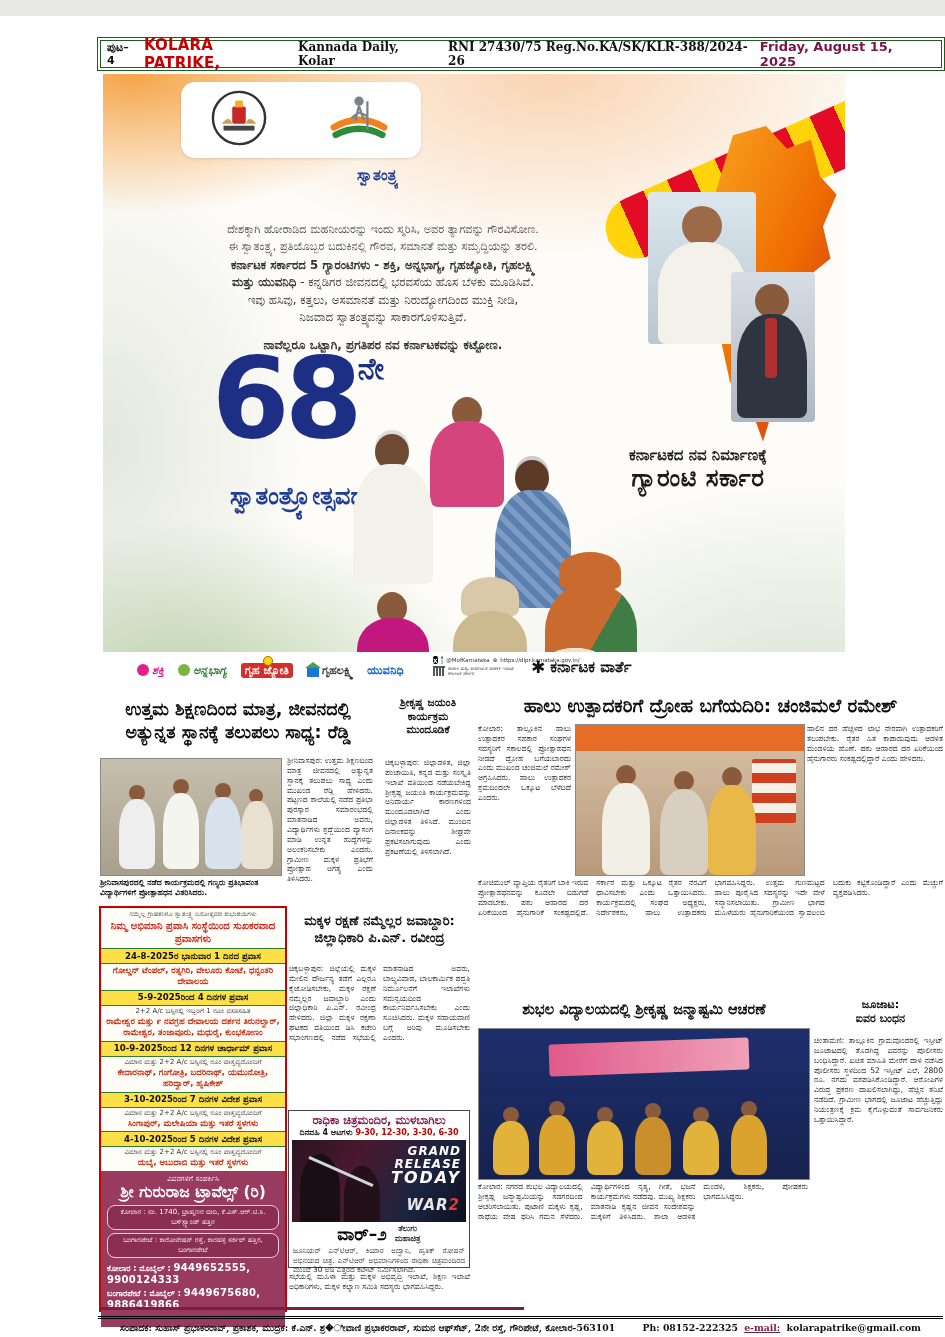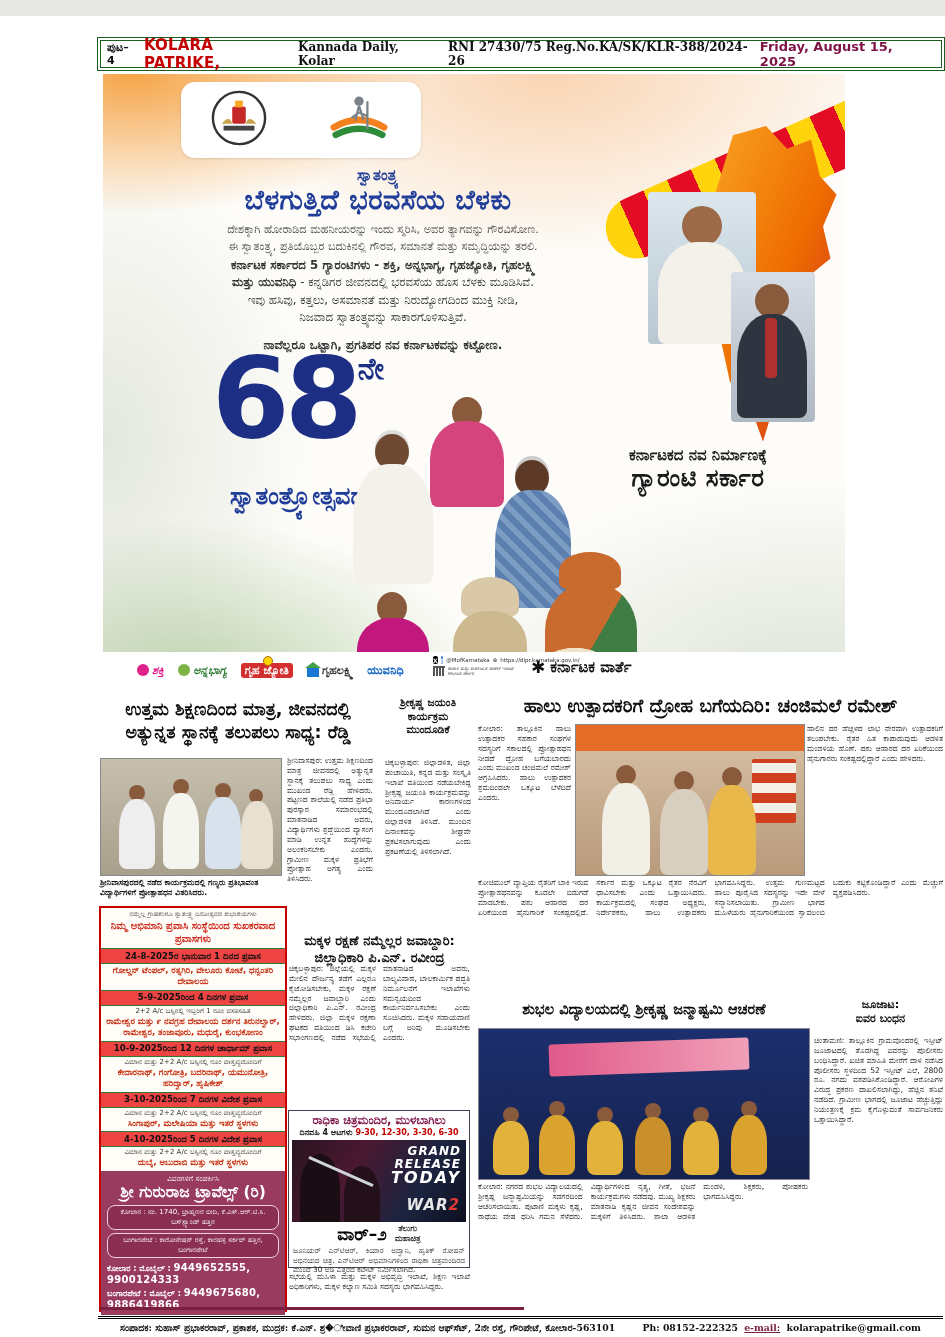--- a/index.html
+++ b/index.html
@@ -75,24 +75,24 @@
   .bodytxt{font-size:7.6px;line-height:1.3;text-align:justify;color:#1c1c1c;}
   .caption{font-size:7.8px;font-weight:bold;line-height:1.3;color:#111;}
   .photoph{position:absolute;border:1px solid #888;overflow:hidden;}
   .cols2{column-count:2;column-gap:7px;}
   .cols3{column-count:3;column-gap:8px;}
   .cols4{column-count:4;column-gap:8px;}
   
   .travel{position:absolute;left:99px;top:890px;width:188px;height:406px;border:2px solid #c40000;background:#fffdf8;box-sizing:border-box;font-size:8px;}
   .tr-greet{font-size:6.6px;text-align:center;color:#444;padding-top:2px;}
   .tr-title{color:#d02a1e;font-weight:bold;font-size:10px;text-align:center;line-height:1.3;padding:1px 4px 3px;}
-  .tr-date{border-top:1px solid #2e7d32;border-bottom:1px solid #2e7d32;text-align:center;font-weight:bold;font-size:8.6px;padding:1.5px 0;background:#ef4444;}
+  .tr-date{border-top:1px solid #2e7d32;border-bottom:1px solid #2e7d32;text-align:center;font-weight:bold;font-size:8.6px;padding:1.5px 0;background:#fde047;}
   .tr-note{text-align:center;font-size:7px;color:#333;padding-top:1px;}
   .tr-dest{text-align:center;color:#c62f11;font-weight:bold;font-size:8.4px;line-height:1.3;padding:1px 3px 3px;}
-  .tr-contact{background:#993a5f;color:#fff;text-align:center;padding:3px 4px 4px;}
+  .tr-contact{background:#993a5f;color:#fff;text-align:center;padding:3px 4px 16px;}
   .tr-contact .lbl{font-size:7.5px;}
   .tr-agency{font-size:15.5px;font-weight:bold;line-height:1.15;}
   .tr-addr{border:1px solid #f2cede;border-radius:8px;background:#8a2f52;font-size:7px;line-height:1.35;margin:3px 2px;padding:2px;}
   .tr-ph{font-size:8px;font-weight:bold;text-align:left;padding:1px 2px;}
   .tr-ph b{font-size:10px;letter-spacing:.3px;}
   
   .cinema{position:absolute;left:288px;top:1094px;width:182px;height:158px;border:1px solid #445;box-sizing:border-box;background:#fff;}
   .cin-theatre{color:#7c1245;font-weight:bold;font-size:11.5px;text-align:center;padding-top:2px;}
   .cin-times{text-align:center;font-size:8px;font-weight:bold;padding:1px 0 2px;}
   .cin-times .t{color:#c40000;}
@@ -166,21 +166,20 @@
         <svg viewBox="0 0 70 60" width="66" height="56">
           <path d="M8,40 q27,-16 54,0" fill="none" stroke="#f3811d" stroke-width="7" stroke-linecap="round"></path>
           <path d="M10,48 q25,-13 50,0" fill="none" stroke="#2e8b3a" stroke-width="7" stroke-linecap="round"></path>
           <circle cx="35" cy="12" r="5" fill="#7a8288"></circle>
           <path d="M35,17 l-4,16 M35,17 l5,15 M35,24 l-8,6 M35,24 l9,4 M44,12 l0,30" stroke="#7a8288" stroke-width="2.4" fill="none"></path>
         </svg>
       </span>
     </div>
 
     <div class="kicker">ಸ್ವಾತಂತ್ರ್ಯ</div>
-    <div class="ad-headline">ಬೆಳಗುತ್ತಿದೆ ಭರವಸೆಯ ಬೆಳಕು</div>
     <div class="ad-intro">
       <div>ದೇಶಕ್ಕಾಗಿ ಹೋರಾಡಿದ ಮಹನೀಯರನ್ನು ಇಂದು ಸ್ಮರಿಸಿ, ಅವರ ತ್ಯಾಗವನ್ನು ಗೌರವಿಸೋಣ.</div>
       <div>ಈ ಸ್ವಾತಂತ್ರ್ಯ, ಪ್ರತಿಯೊಬ್ಬರ ಬದುಕಿನಲ್ಲಿ ಗೌರವ, ಸಮಾನತೆ ಮತ್ತು ಸಮೃದ್ಧಿಯನ್ನು ತರಲಿ.</div>
     </div>
     <div class="ad-g" style="top:183px;font-weight:bold;">ಕರ್ನಾಟಕ ಸರ್ಕಾರದ 5 ಗ್ಯಾರಂಟಿಗಳು - ಶಕ್ತಿ, ಅನ್ನಭಾಗ್ಯ, ಗೃಹಜ್ಯೋತಿ, ಗೃಹಲಕ್ಷ್ಮಿ</div>
     <div class="ad-g" style="top:200px;">
       <b>ಮತ್ತು ಯುವನಿಧಿ</b><span> - ಕನ್ನಡಿಗರ ಜೀವನದಲ್ಲಿ ಭರವಸೆಯ ಹೊಸ ಬೆಳಕು ಮೂಡಿಸಿವೆ.</span>
     </div>
     <div class="ad-g" style="top:218px;">ಇವು ಹಸಿವು, ಕತ್ತಲು, ಅಸಮಾನತೆ ಮತ್ತು ನಿರುದ್ಯೋಗದಿಂದ ಮುಕ್ತಿ ನೀಡಿ,</div>
     <div class="ad-g" style="top:235px;">ನಿಜವಾದ ಸ್ವಾತಂತ್ರ್ಯವನ್ನು ಸಾಕಾರಗೊಳಿಸುತ್ತಿವೆ.</div>
@@ -295,21 +294,21 @@
     <div class="hd" style="left:40px;top:40px;width:20px;height:20px;"></div>
       <div class="bd" style="left:26px;top:58px;width:48px;height:92px;background:#f2efe6;"></div>
     <div class="hd" style="left:98px;top:46px;width:20px;height:20px;"></div>
       <div class="bd" style="left:84px;top:64px;width:48px;height:86px;background:#d8cfc0;"></div>
     <div class="hd" style="left:146px;top:42px;width:20px;height:20px;"></div>
       <div class="bd" style="left:132px;top:60px;width:48px;height:90px;background:#e8b84a;"></div>
   </div>
   <div class="abs bodytxt" style="left:807px;top:708px;width:136px;height:150px;overflow:hidden;">ಹಾಲಿನ ದರ ಹೆಚ್ಚಳದ ಲಾಭ ನೇರವಾಗಿ ಉತ್ಪಾದಕರಿಗೆ ತಲುಪಬೇಕು. ರೈತರ ಹಿತ ಕಾಪಾಡುವುದು ಆಡಳಿತ ಮಂಡಳಿಯ ಹೊಣೆ. ಪಶು ಆಹಾರದ ದರ ಏರಿಕೆಯಿಂದ ಹೈನುಗಾರರು ಸಂಕಷ್ಟದಲ್ಲಿದ್ದಾರೆ ಎಂದು ಹೇಳಿದರು.</div>
   <div class="abs bodytxt cols4" style="left:478px;top:862px;width:465px;height:118px;overflow:hidden;">ಕೋಚಿಮುಲ್ ವ್ಯಾಪ್ತಿಯ ರೈತರಿಗೆ ಬಾಕಿ ಇರುವ ಪ್ರೋತ್ಸಾಹಧನವನ್ನು ಕೂಡಲೇ ಬಿಡುಗಡೆ ಮಾಡಬೇಕು. ಪಶು ಆಹಾರದ ದರ ಏರಿಕೆಯಿಂದ ಹೈನುಗಾರಿಕೆ ಸಂಕಷ್ಟದಲ್ಲಿದೆ. ಸರ್ಕಾರ ಮತ್ತು ಒಕ್ಕೂಟ ರೈತರ ನೆರವಿಗೆ ಧಾವಿಸಬೇಕು ಎಂದು ಒತ್ತಾಯಿಸಿದರು. ಕಾರ್ಯಕ್ರಮದಲ್ಲಿ ಸಂಘದ ಅಧ್ಯಕ್ಷರು, ನಿರ್ದೇಶಕರು, ಹಾಲು ಉತ್ಪಾದಕರು ಭಾಗವಹಿಸಿದ್ದರು. ಉತ್ತಮ ಗುಣಮಟ್ಟದ ಹಾಲು ಪೂರೈಸಿದ ಸದಸ್ಯರನ್ನು ಇದೇ ವೇಳೆ ಸನ್ಮಾನಿಸಲಾಯಿತು. ಗ್ರಾಮೀಣ ಭಾಗದ ಮಹಿಳೆಯರು ಹೈನುಗಾರಿಕೆಯಿಂದ ಸ್ವಾವಲಂಬಿ ಬದುಕು ಕಟ್ಟಿಕೊಂಡಿದ್ದಾರೆ ಎಂದು ಮೆಚ್ಚುಗೆ ವ್ಯಕ್ತಪಡಿಸಿದರು.</div>
 
-  <div class="abs headline" style="left:289px;top:917px;width:181px;font-size:13px;">ಮಕ್ಕಳ ರಕ್ಷಣೆ ನಮ್ಮೆಲ್ಲರ ಜವಾಬ್ದಾರಿ: ಜಿಲ್ಲಾಧಿಕಾರಿ ಪಿ.ಎನ್. ರವೀಂದ್ರ</div>
+  <div class="abs headline" style="left:289px;top:897px;width:181px;font-size:13px;">ಮಕ್ಕಳ ರಕ್ಷಣೆ ನಮ್ಮೆಲ್ಲರ ಜವಾಬ್ದಾರಿ: ಜಿಲ್ಲಾಧಿಕಾರಿ ಪಿ.ಎನ್. ರವೀಂದ್ರ</div>
   <div class="abs bodytxt cols2" style="left:289px;top:948px;width:181px;height:142px;overflow:hidden;">ಚಿಕ್ಕಬಳ್ಳಾಪುರ: ಜಿಲ್ಲೆಯಲ್ಲಿ ಮಕ್ಕಳ ಮೇಲಿನ ದೌರ್ಜನ್ಯ ತಡೆಗೆ ಎಲ್ಲರೂ ಕೈಜೋಡಿಸಬೇಕು, ಮಕ್ಕಳ ರಕ್ಷಣೆ ನಮ್ಮೆಲ್ಲರ ಜವಾಬ್ದಾರಿ ಎಂದು ಜಿಲ್ಲಾಧಿಕಾರಿ ಪಿ.ಎನ್. ರವೀಂದ್ರ ಹೇಳಿದರು. ಜಿಲ್ಲಾ ಮಕ್ಕಳ ರಕ್ಷಣಾ ಘಟಕದ ವತಿಯಿಂದ ಡಿಸಿ ಕಚೇರಿ ಸಭಾಂಗಣದಲ್ಲಿ ನಡೆದ ಸಭೆಯಲ್ಲಿ ಮಾತನಾಡಿದ ಅವರು, ಬಾಲ್ಯವಿವಾಹ, ಬಾಲಕಾರ್ಮಿಕ ಪದ್ಧತಿ ನಿರ್ಮೂಲನೆಗೆ ಇಲಾಖೆಗಳು ಸಮನ್ವಯದಿಂದ ಕಾರ್ಯನಿರ್ವಹಿಸಬೇಕು ಎಂದು ಸೂಚಿಸಿದರು. ಮಕ್ಕಳ ಸಹಾಯವಾಣಿ ಬಗ್ಗೆ ಅರಿವು ಮೂಡಿಸಬೇಕು ಎಂದರು.</div>
   <div class="abs bodytxt" style="left:289px;top:1256px;width:181px;height:38px;overflow:hidden;">ಸಭೆಯಲ್ಲಿ ಮಹಿಳಾ ಮತ್ತು ಮಕ್ಕಳ ಅಭಿವೃದ್ಧಿ ಇಲಾಖೆ, ಶಿಕ್ಷಣ ಇಲಾಖೆ ಅಧಿಕಾರಿಗಳು, ಮಕ್ಕಳ ಕಲ್ಯಾಣ ಸಮಿತಿ ಸದಸ್ಯರು ಭಾಗವಹಿಸಿದ್ದರು.</div>
 
   <div class="travel">
     <div class="tr-greet">ನಮ್ಮೆಲ್ಲ ಗ್ರಾಹಕರಿಗೂ ಸ್ವಾತಂತ್ರ್ಯ ದಿನೋತ್ಸವದ ಶುಭಾಶಯಗಳು</div>
     <div class="tr-title">ನಿಮ್ಮ ಅಭಿಮಾನಿ ಪ್ರವಾಸಿ ಸಂಸ್ಥೆಯಿಂದ ಸುಖಕರವಾದ ಪ್ರವಾಸಗಳು</div>
 
     <div class="tr-date">24-8-2025ರ ಭಾನುವಾರ 1 ದಿನದ ಪ್ರವಾಸ</div>
     <div class="tr-dest">ಗೋಲ್ಡನ್ ಟೆಂಪಲ್, ರತ್ನಗಿರಿ, ವೇಲೂರು ಕೋಟೆ, ಧನ್ವಂತರಿ ದೇವಾಲಯ</div>
 

